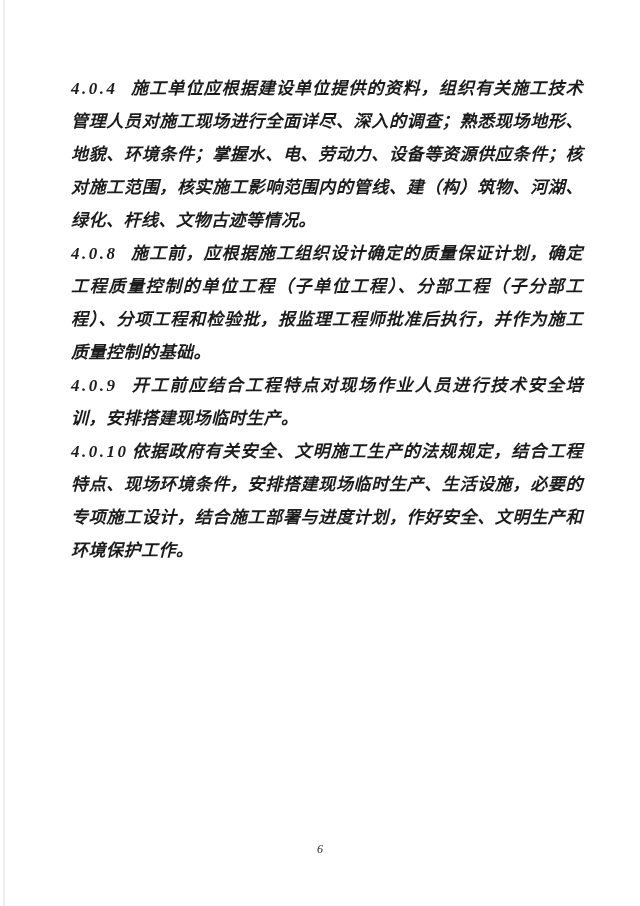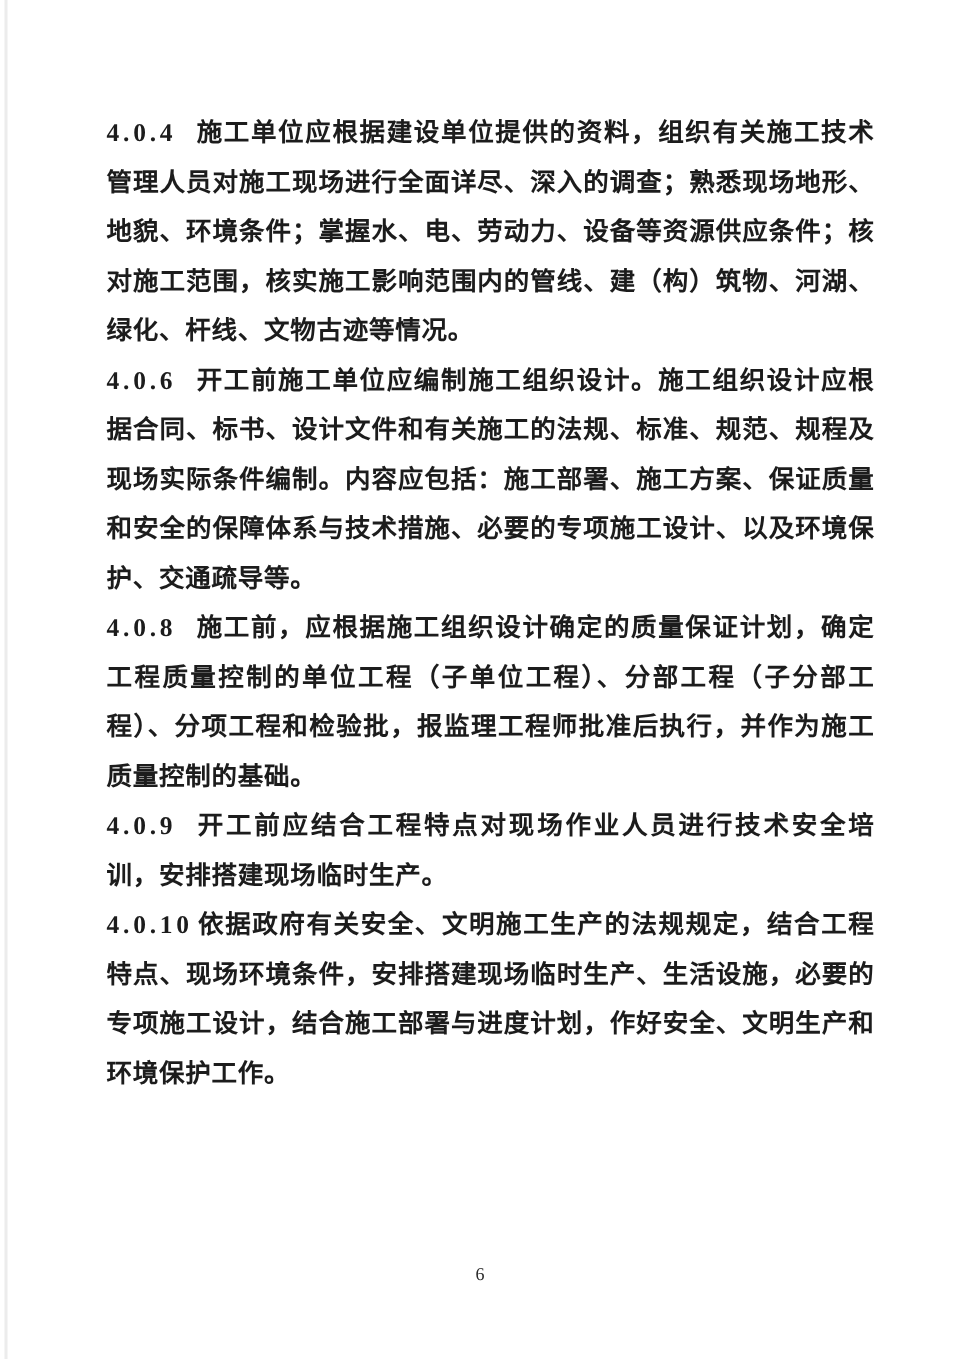--- a/index.html
+++ b/index.html
@@ -10,20 +10,21 @@
   .page {
     position: relative;
     width: 640px;
     height: 906px;
     background: #ffffff;
     overflow: hidden;
     font-family: "Liberation Serif", "DejaVu Serif", serif;
     color: #1c1c1c;
     box-sizing: border-box;
     padding: 72px 57px 0 71px;
+    font-style: italic;
   }
   
   .scan-edge {
     position: absolute;
     left: 3px;
     top: 0;
     bottom: 0;
     width: 2px;
     background: #ececec;
   }
@@ -61,23 +62,20 @@
 <body>
 
 <div class="page">
   <div class="scan-edge"></div>
 
   <div class="body-text">
     <p class="clause">
       <span class="clause-num">4.0.4</span><span>施工单位应根据建设单位提供的资料，组织有关施工技术管理人员对施工现场进行全面详尽、深入的调查；熟悉现场地形、地貌、环境条件；掌握水、电、劳动力、设备等资源供应条件；核对施工范围，核实施工影响范围内的管线、建（构）筑物、河湖、绿化、杆线、文物古迹等情况。</span>
     </p>
     <p class="clause">
-      <span class="clause-num">4.0.6</span><span>开工前施工单位应编制施工组织设计。施工组织设计应根据合同、标书、设计文件和有关施工的法规、标准、规范、规程及现场实际条件编制。内容应包括：施工部署、施工方案、保证质量和安全的保障体系与技术措施、必要的专项施工设计、以及环境保护、交通疏导等。</span>
-    </p>
-    <p class="clause">
       <span class="clause-num">4.0.8</span><span>施工前，应根据施工组织设计确定的质量保证计划，确定工程质量控制的单位工程（子单位工程）、分部工程（子分部工程）、分项工程和检验批，报监理工程师批准后执行，并作为施工质量控制的基础。</span>
     </p>
     <p class="clause">
       <span class="clause-num">4.0.9</span><span>开工前应结合工程特点对现场作业人员进行技术安全培训，安排搭建现场临时生产。</span>
     </p>
     <p class="clause">
       <span class="clause-num tight">4.0.10</span><span>依据政府有关安全、文明施工生产的法规规定，结合工程特点、现场环境条件，安排搭建现场临时生产、生活设施，必要的专项施工设计，结合施工部署与进度计划，作好安全、文明生产和环境保护工作。</span>
     </p>
 
   </div>

